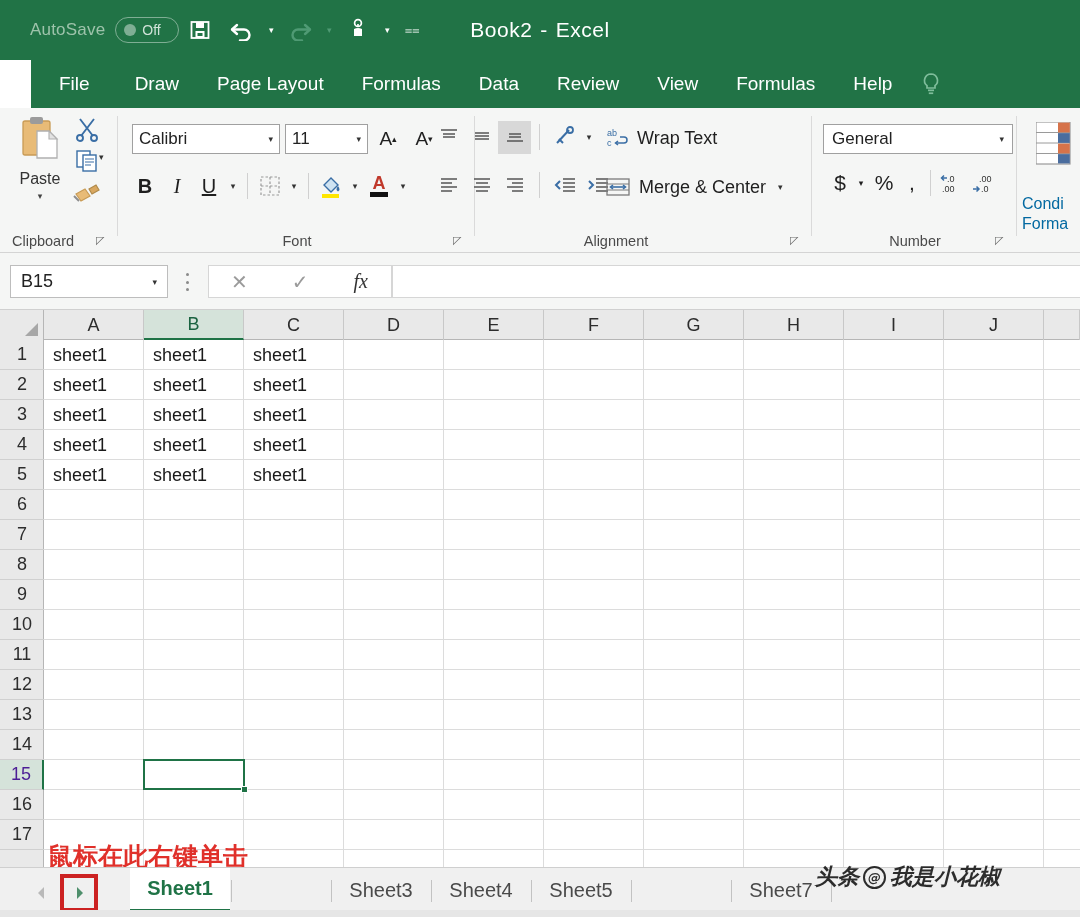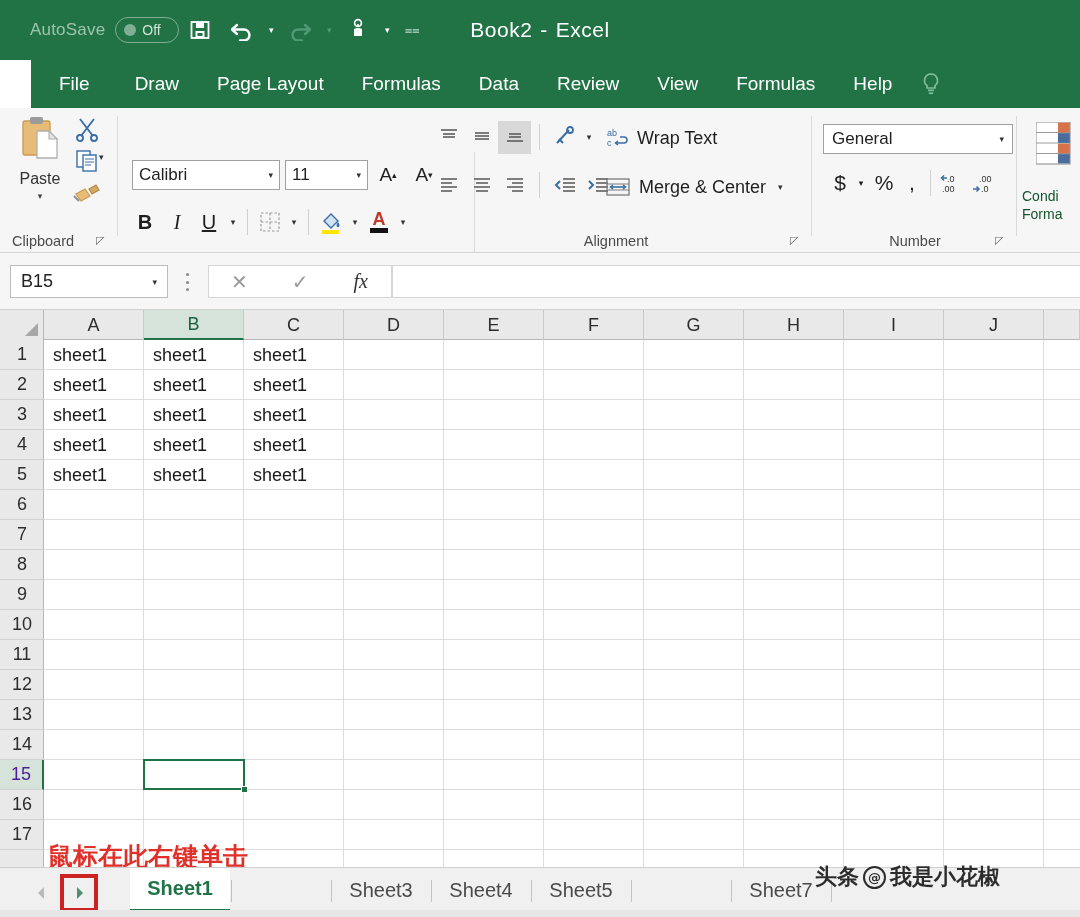--- a/index.html
+++ b/index.html
@@ -86,21 +86,21 @@
     position:absolute;left:12px;top:6px;width:56px;height:104px;
     display:flex;flex-direction:column;align-items:center;
   }
   .paste-label{font-size:16px;color:#333;margin-top:2px;}
   .paste-caret{font-size:9px;color:#444;margin-top:3px;}
   .mini-btn{
     position:absolute;display:flex;align-items:center;
   }
 
   
-  #grp-font{ left:119px; width:356px;margin-top:36px; }
+  #grp-font{ left:119px; width:356px; }
   .fontbox{
     position:absolute;left:13px;top:16px;width:148px;height:30px;
     background:#fff;border:1px solid #a0a0a0;
     display:flex;align-items:center;padding:0 6px;
     font-size:17px;color:#222;
   }
   .fontbox .cv{flex:1;}
   .fontbox .cr{font-size:9px;color:#333;}
   .sizebox{
     position:absolute;left:166px;top:16px;width:83px;height:30px;
@@ -136,21 +136,21 @@
     display:flex;align-items:center;padding:0 8px;
     font-size:17px;color:#222;
   }
   .numbox .cv{flex:1;}
   .numbox .cr{font-size:9px;color:#333;}
   .num-row{position:absolute;left:14px;top:58px;display:flex;align-items:center;}
   .nbtn{height:34px;display:flex;align-items:center;justify-content:center;color:#1f1f1f;}
 
   
   #grp-cond{ left:1018px; width:62px; }
-  .cond-txt{position:absolute;left:4px;top:80px;font-size:14px;color:#14532d;line-height:1.28;white-space:nowrap;}
+  .cond-txt{position:absolute;left:4px;top:86px;font-size:16px;color:#0369a1;line-height:1.28;white-space:nowrap;}
 
   
   #fbar{
     position:absolute;left:0;top:253px;width:1080px;height:57px;
     background:#f5f6f5;
     border-bottom:1px solid #d0d0d0;
   }
   #namebox{
     position:absolute;left:10px;top:12px;width:158px;height:33px;
     background:#fff;border:1px solid #bdbdbd;
@@ -258,20 +258,21 @@
   }
   .tabsep{
     position:absolute;top:12px;width:1px;height:22px;background:#c2c2c2;
   }
   #watermark{
     position:absolute;left:815px;top:862px;
     display:flex;align-items:center;gap:4px;
     font-size:22px;color:#1c1c1c;font-weight:bold;
     font-family:"DejaVu Sans", sans-serif;
     opacity:.92;
+    font-style:italic;
   }
   #watermark .wm-c{
     width:23px;height:23px;border-radius:50%;border:2px solid #1c1c1c;
     display:flex;align-items:center;justify-content:center;font-size:13px;
   }
   #bottom-strip{
     position:absolute;left:0;top:910px;width:1080px;height:7px;background:#e6e6e6;
   }
   #leftedge{
     position:absolute;left:0;top:310px;width:6px;height:560px;background:#f0f0f0;

